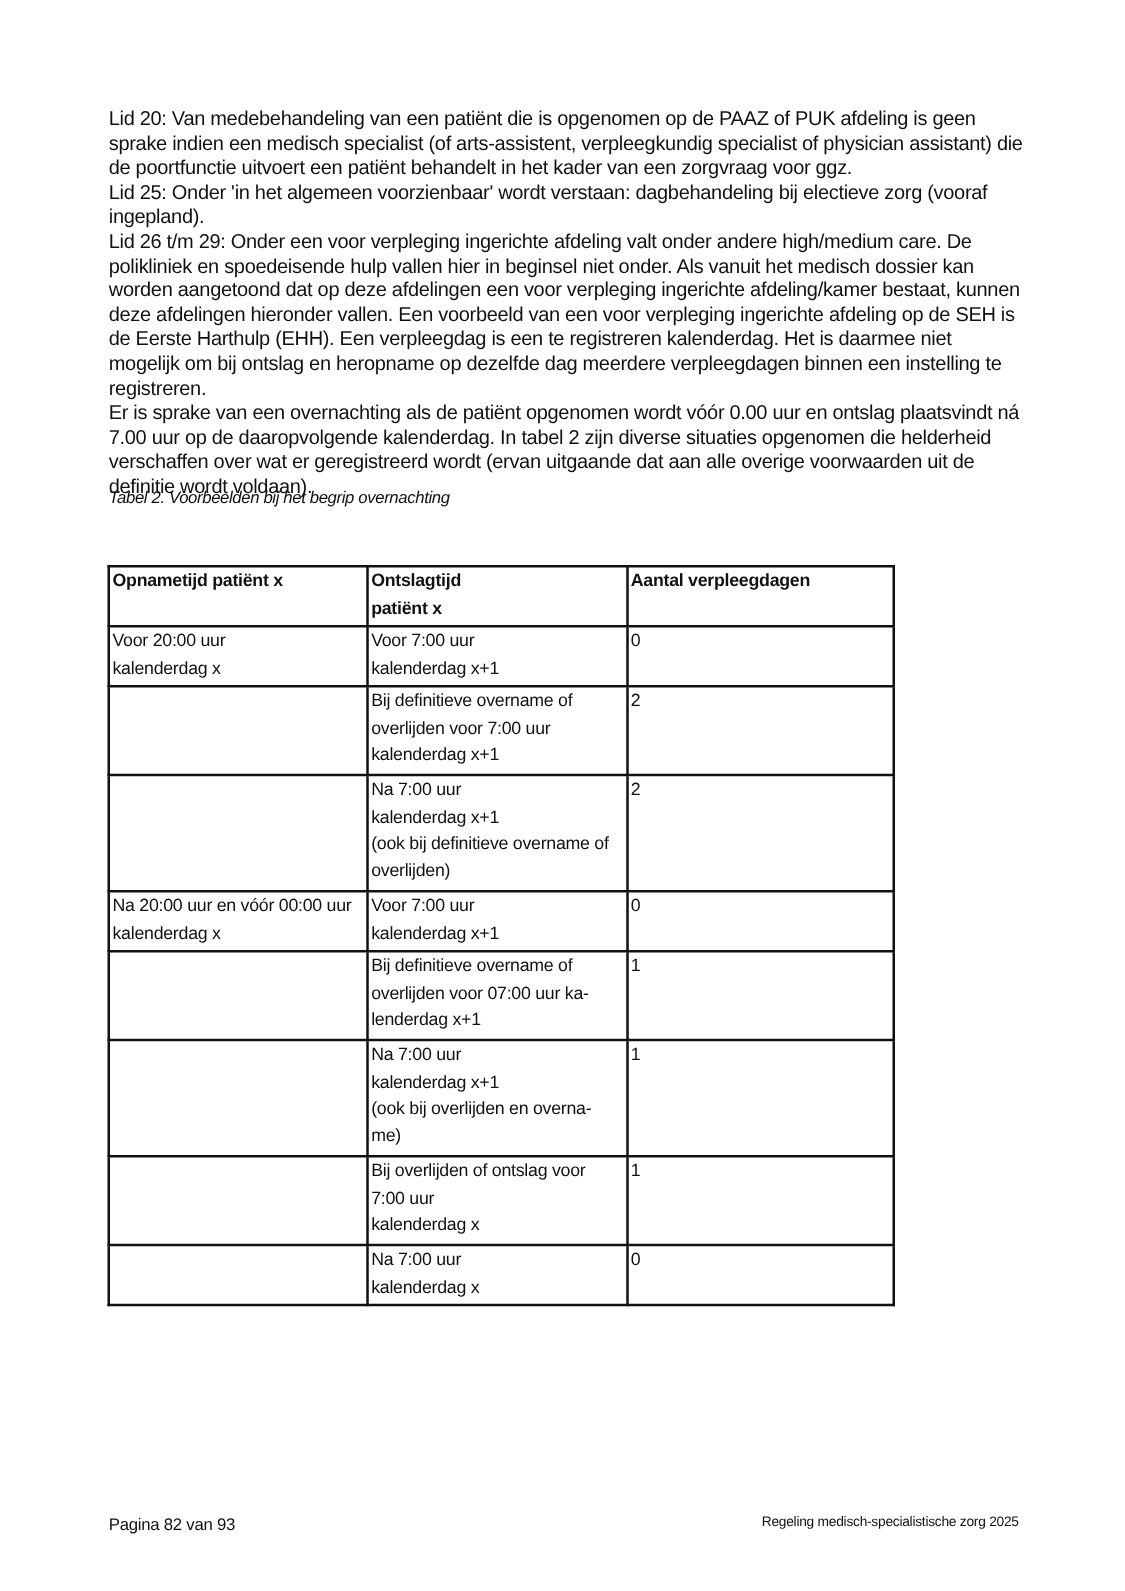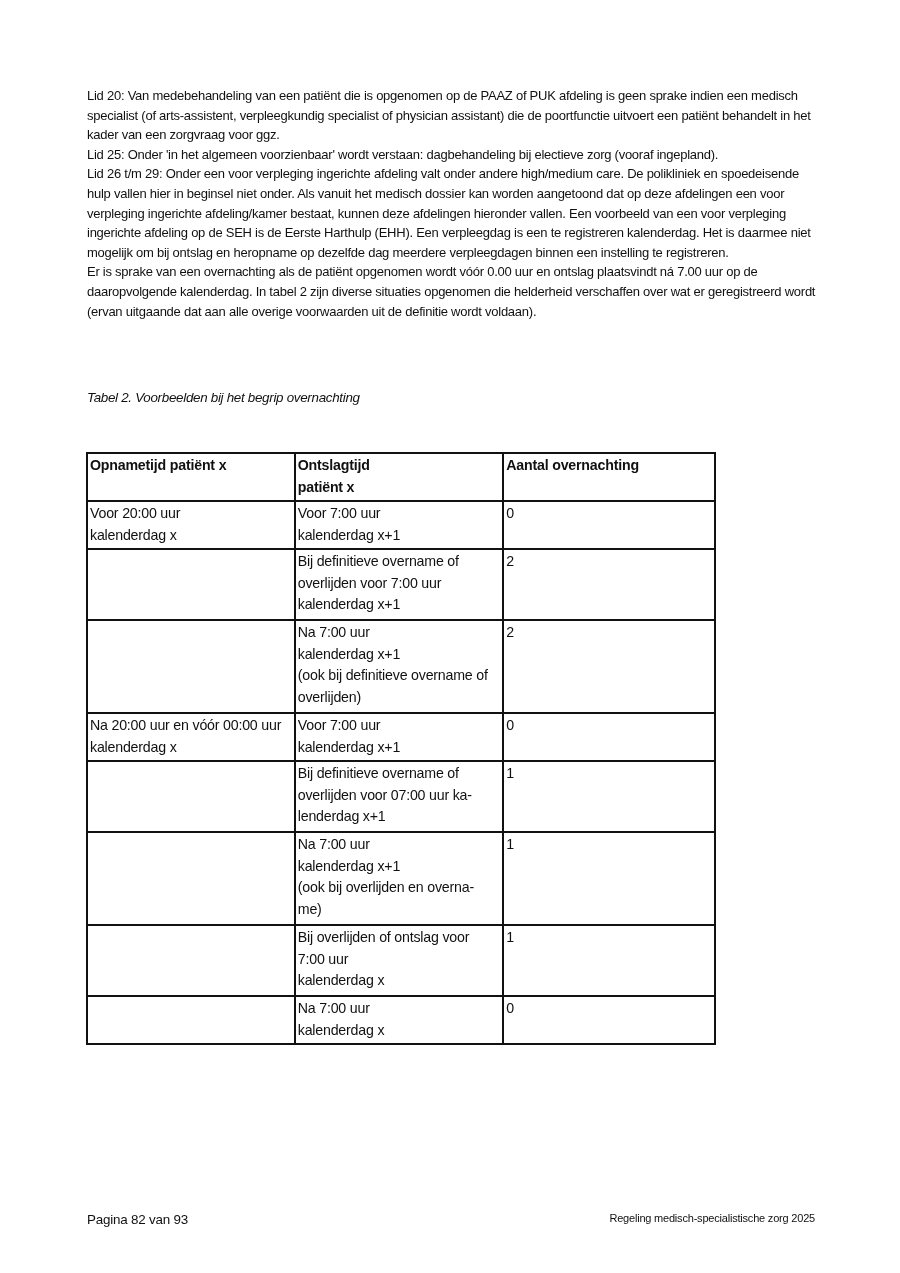--- a/index.html
+++ b/index.html
@@ -3,21 +3,21 @@
 <meta charset="utf-8">
 <style>
   html, body { margin: 0; padding: 0; background: #ffffff; }
   body {
     width: 900px; height: 1273px; position: relative; overflow: hidden;
     font-family: "Liberation Sans", "DejaVu Sans", sans-serif;
     color: #111111;
   }
   .body-text {
     position: absolute; left: 87px; top: 86px; width: 735px;
-    font-size: 13px; line-height: 19.6px; letter-spacing: -0.25px;
+    font-size: 16px; line-height: 19.6px; letter-spacing: -0.25px;
   }
   .body-text p { margin: 0; }
   .caption {
     position: absolute; left: 87px; top: 390px;
     font-size: 13.4px; font-style: italic; letter-spacing: -0.3px;
   }
   table.data-table {
     position: absolute; left: 86px; top: 452px;
     width: 630px; border-collapse: collapse;
     font-size: 14.2px; line-height: 21.5px; letter-spacing: -0.2px;
@@ -54,21 +54,21 @@
   <thead>
     <tr>
       <th class="col1" style="height:43px">
           <span class="cell-line">Opnametijd patiënt x</span>
         </th>
       <th class="col2">
           <span class="cell-line">Ontslagtijd</span>
           <span class="cell-line">patiënt x</span>
         </th>
       <th class="col3">
-          <span class="cell-line">Aantal overnachting</span>
+          <span class="cell-line">Aantal verpleegdagen</span>
         </th>
     </tr>
   </thead>
   <tbody id="table-body">
       <tr>
         <td style="height: 42px;">
           <span class="cell-line">Voor 20:00 uur</span>
           <span class="cell-line">kalenderdag x</span>
         </td>
         <td style="height: 42px;">

